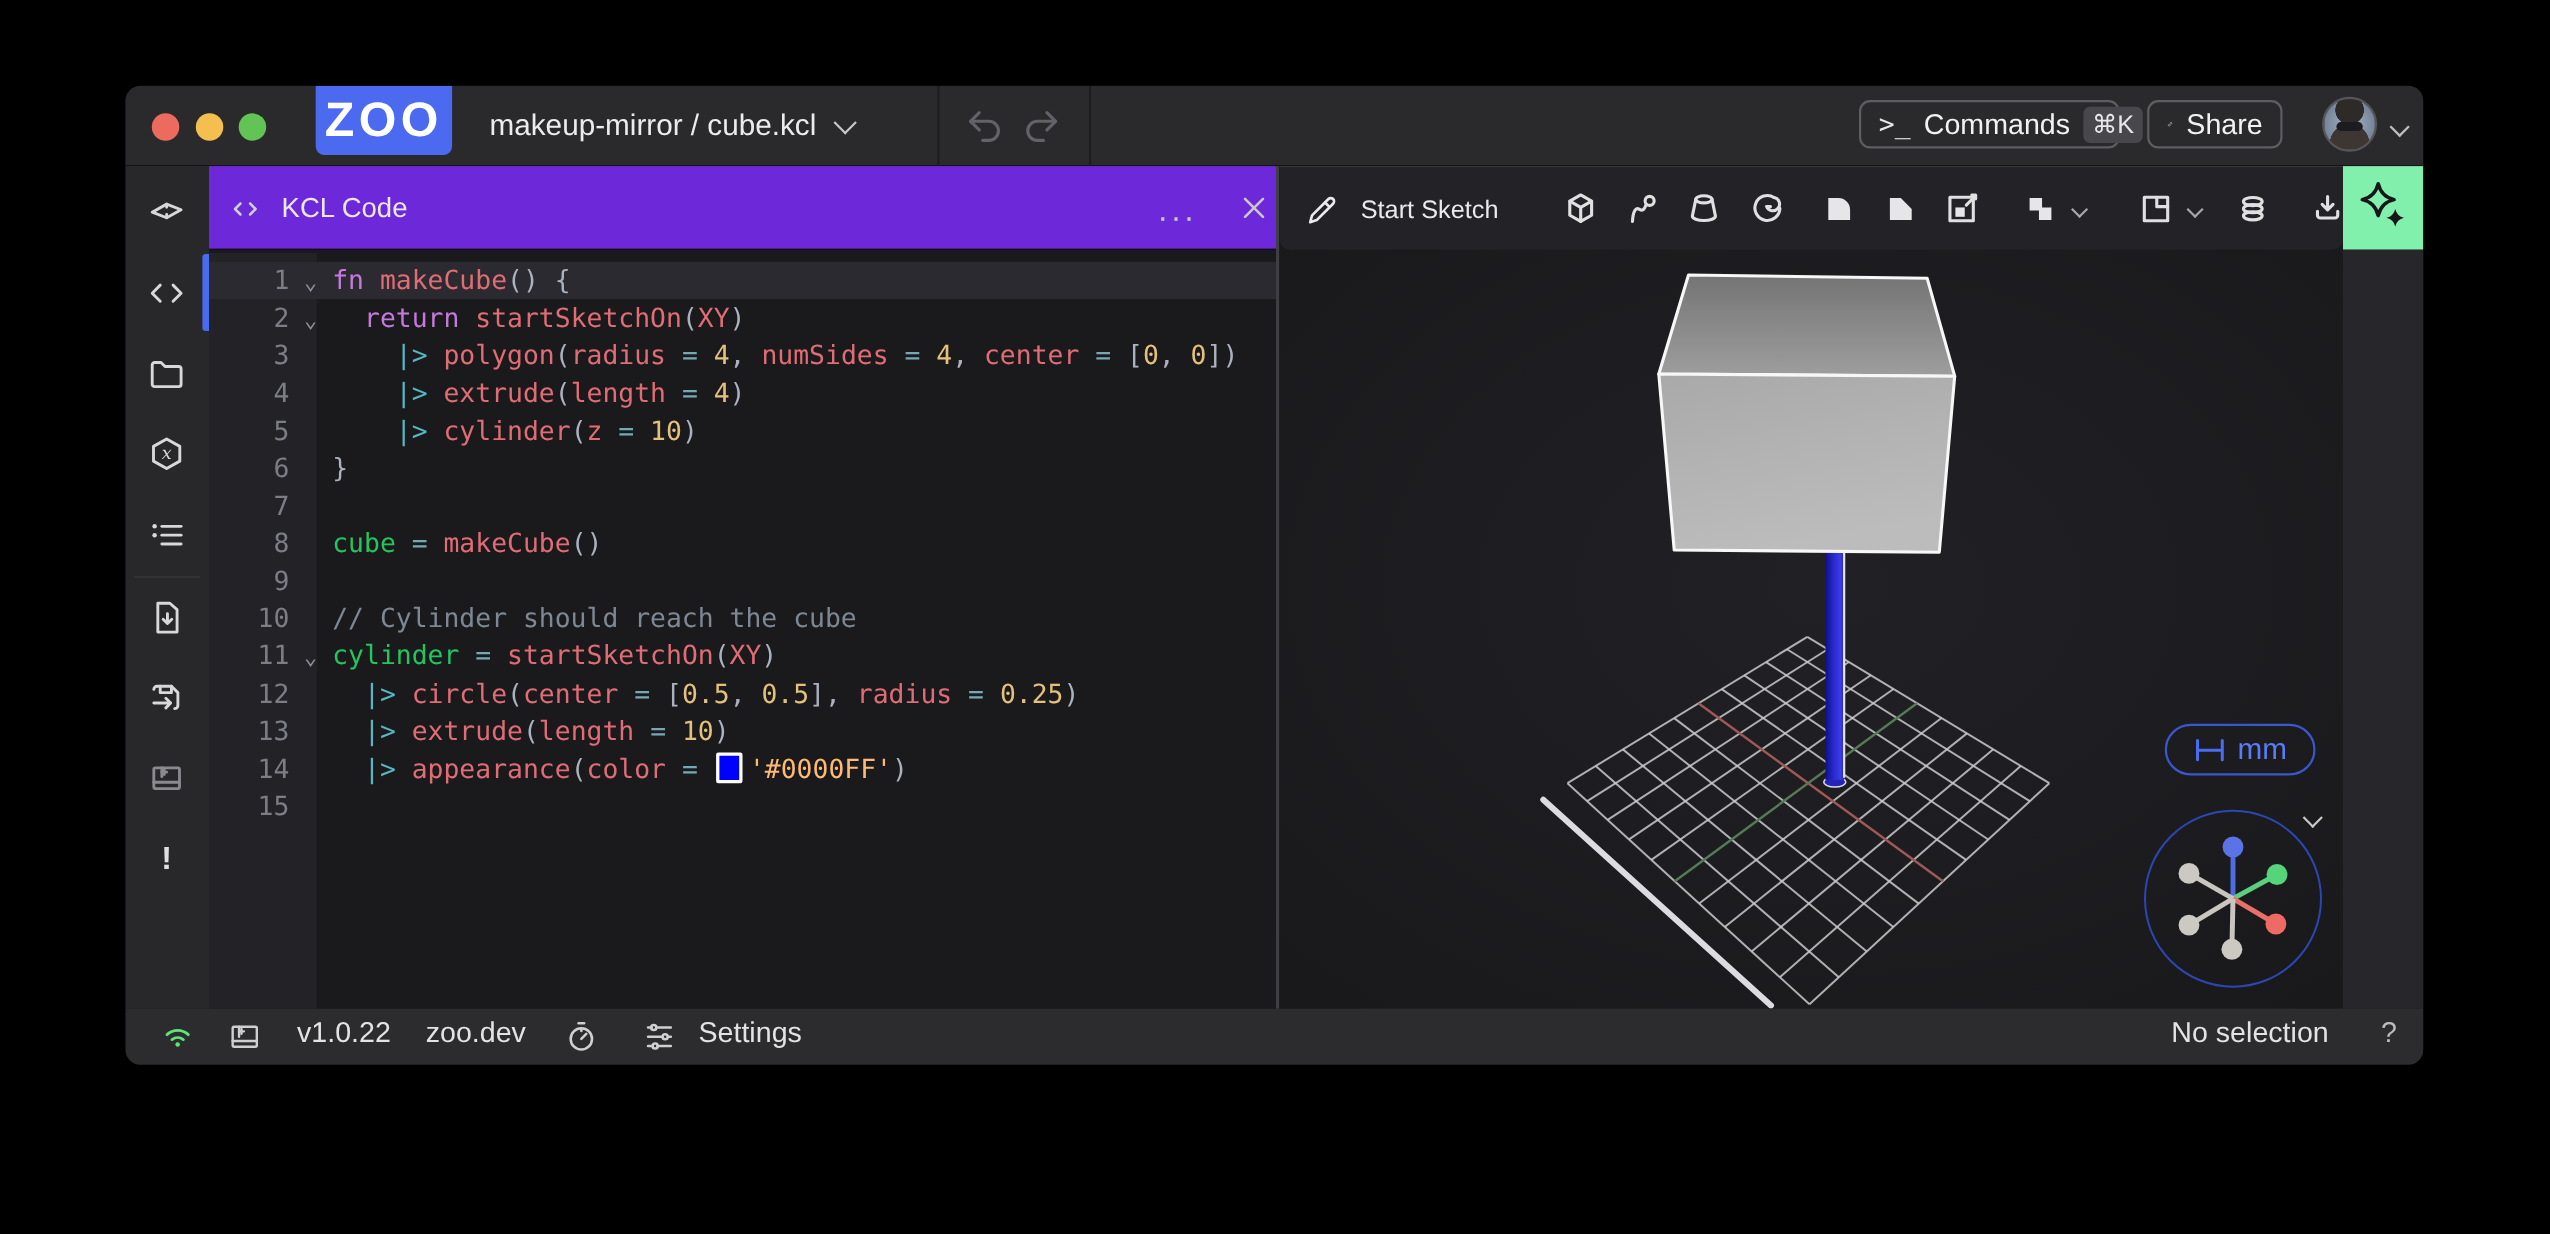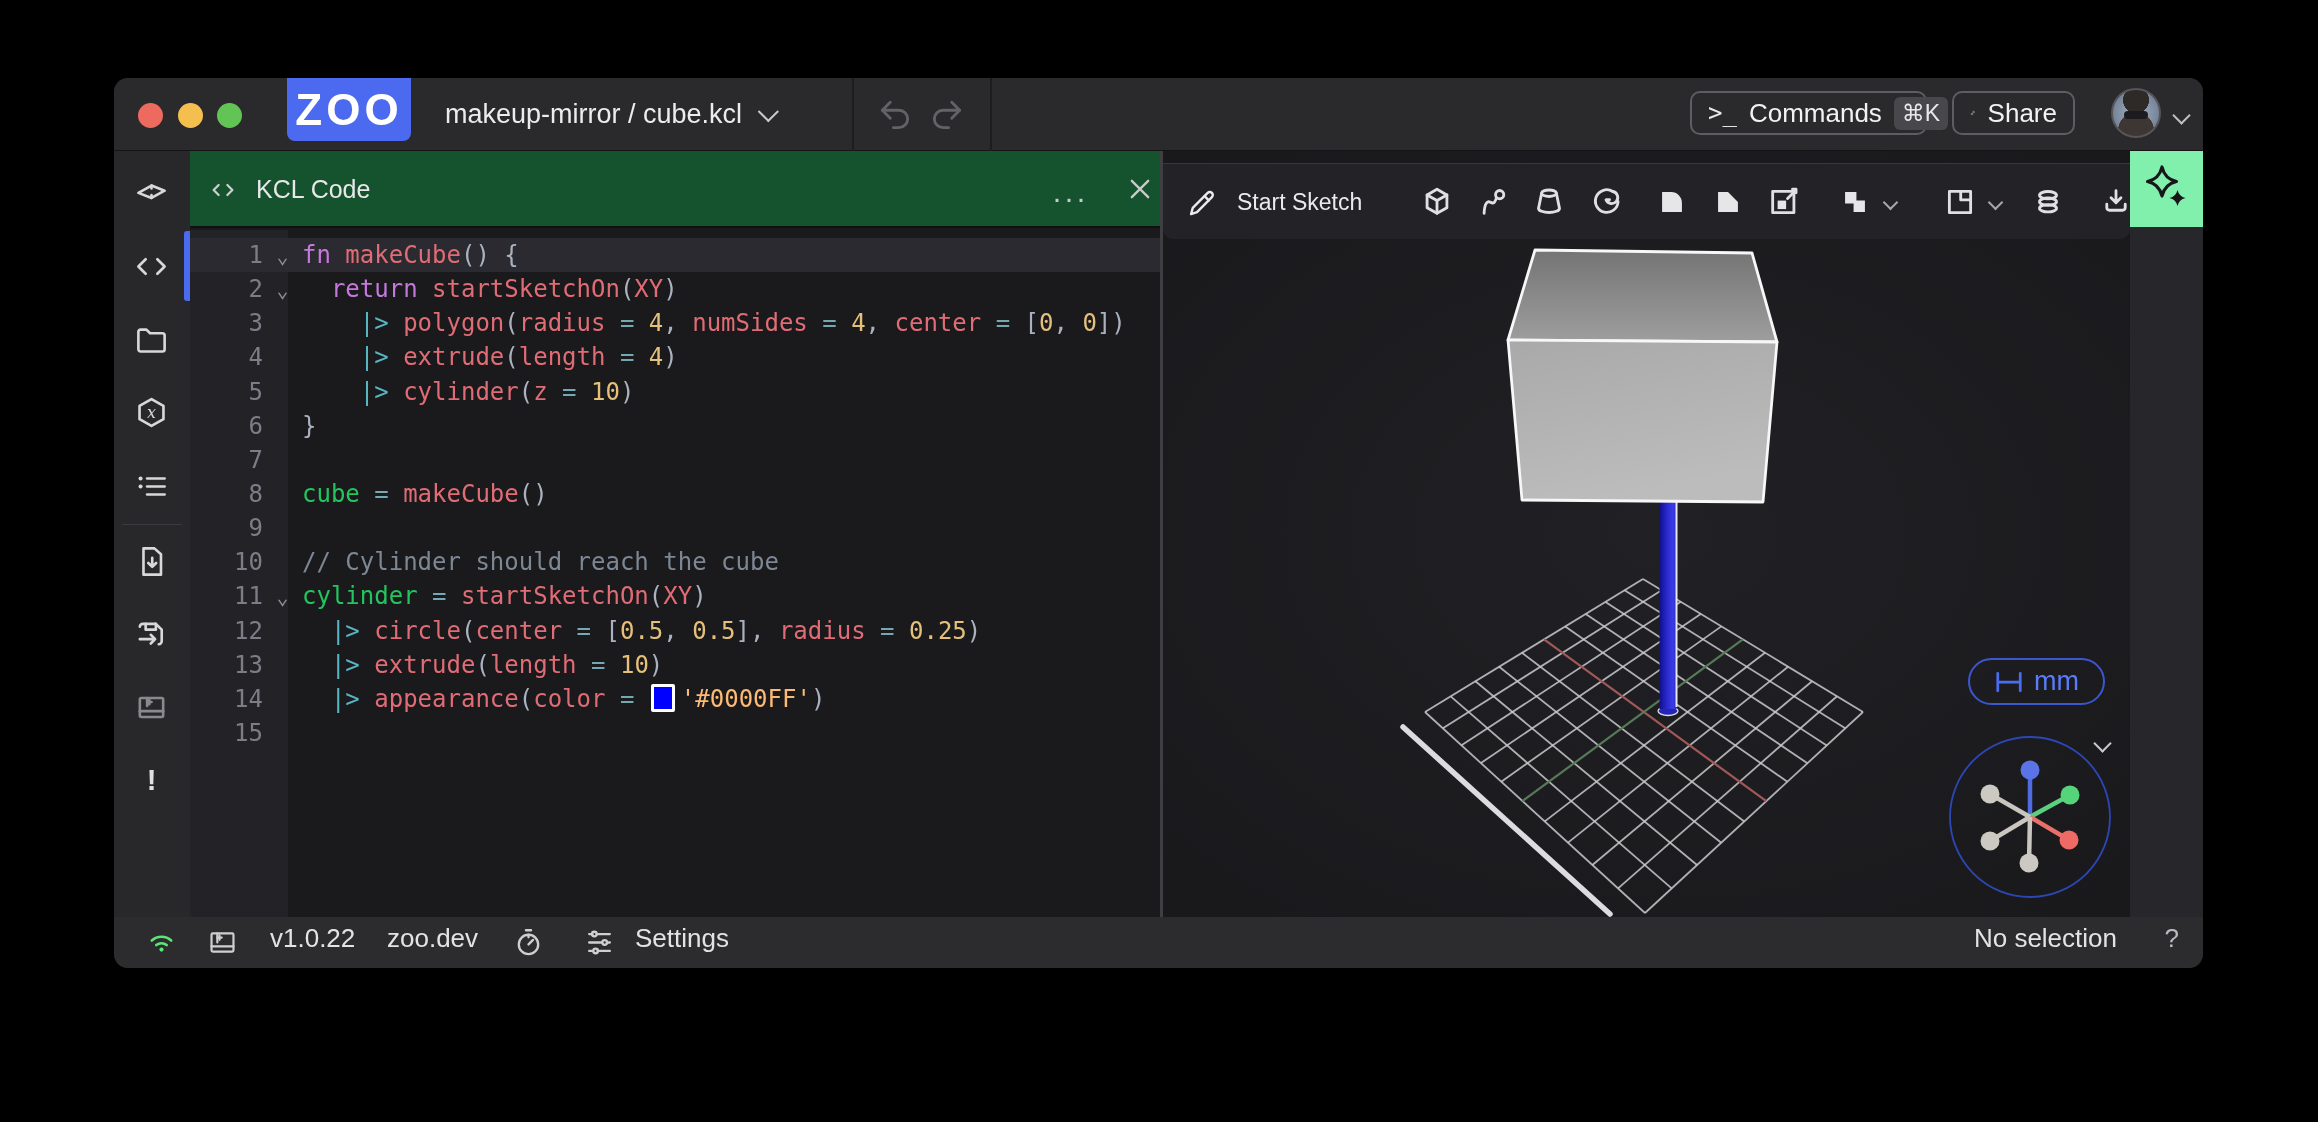--- a/index.html
+++ b/index.html
@@ -19,34 +19,34 @@
 .avatar { position:absolute; left:1997px; top:10px; width:50px; height:50px; border-radius:50%; background:radial-gradient(circle at 50% 22%, #2e2a28 0 30%, transparent 31%), radial-gradient(circle at 50% 88%, #3e3632 0 38%, transparent 39%), radial-gradient(circle at 50% 50%, #a8b4c4, #76849a 70%, #4a5464); border:2px solid #55555a; overflow:hidden; }
 .avatar::after { content:""; position:absolute; left:11px; top:21px; width:24px; height:8px; background:#1c1c20; border-radius:4px; }
 .avchev { position:absolute; left:2061px; top:31px; width:13px; height:13px; border-right:2.5px solid #bfbfc3; border-bottom:2.5px solid #bfbfc3; transform:rotate(45deg); }
 
 .main { position:absolute; left:0; top:73px; width:100%; height:766px; }
 .rail { position:absolute; left:0; top:0; width:76px; height:100%; background:#28282b; }
 .rail .ric { position:absolute; left:20px; width:35px; height:35px; }
 .rail .rdiv { position:absolute; left:8px; right:8px; top:373px; height:1px; background:#3a3a3e; }
 .actbar { position:absolute; right:0; top:80px; width:6px; height:70px; background:#4a6af0; border-radius:3px 0 0 3px; }
 .panel { position:absolute; left:76px; top:0; width:970px; height:100%; background:#1a1a1d; }
-.phdr { position:absolute; left:0; top:0; width:100%; height:77px; background:#14532d; border-bottom:2px solid #101013; }
+.phdr { position:absolute; left:0; top:0; width:100%; height:77px; background:#6d28d9; border-bottom:2px solid #101013; }
 .phdr .ptitle { position:absolute; left:66px; top:0; height:77px; display:flex; align-items:center; font-size:25px; color:#e8e8ea; }
 .codewrap { position:absolute; left:0; top:79px; width:100%; bottom:0; background:#1a1a1d; overflow:hidden; }
 .gutter { position:absolute; left:0; top:0; width:98px; height:100%; background:#232327; }
 .activeline { position:absolute; left:0; top:8px; height:34px; width:100%; background:#2a2a30; }
 .cl { position:absolute; left:0; height:34.14px; line-height:34.14px; font-family:"DejaVu Sans Mono",monospace; font-size:24px; white-space:pre; }
 .cl .ln { display:inline-block; width:73px; text-align:right; color:#7d7d87; }
 .cl .fold { display:inline-block; width:39px; text-align:center; color:#8f8f99; font-size:20px; }
 .kw{color:#c678dd;} .fn{color:#e06c75;} .id{color:#22c55e;} .num{color:#e5c07b;} .str{color:#fdba74;} .cm{color:#7d8894;} .op{color:#74a8b2;} .pu{color:#abb2bf;} .pipe{color:#56b6c2;}
 .sw { display:inline-block; width:24px; height:28px; background:#0000ff; border:3px solid #fff; border-radius:2px; vertical-align:-5px; margin:0 6px 0 2px; }
 .pdiv { position:absolute; left:1046px; top:0; width:3px; height:100%; background:#3e3e43; }
 
 .vp { position:absolute; left:1049px; top:0; width:1040px; height:100%; background:radial-gradient(ellipse 700px 500px at 48% 50%, #212125, #19191c); }
-.vtb { position:absolute; left:0; top:0; width:967px; height:76px; background:#232327; border-top:1px solid #38383c; border-radius:0 0 10px 10px;margin-top:12px; }
+.vtb { position:absolute; left:0; top:0; width:967px; height:76px; background:#232327; border-top:1px solid #38383c; border-radius:0 0 10px 10px; }
 .vtb .ti { position:absolute; top:21px; width:34px; height:34px; }
 .vtb .tchev { position:absolute; top:33px; width:11px; height:11px; border-right:2px solid #a8a8ac; border-bottom:2px solid #a8a8ac; transform:rotate(45deg); }
 .ss-label { position:absolute; left:74px; top:0; height:76px; display:flex; align-items:center; font-size:23px; color:#eaeaec; }
 .greentab { position:absolute; left:967px; top:0; width:73px; height:76px; background:#80f0ac; }
 .rrail { position:absolute; left:967px; top:76px; bottom:0; width:73px; background:#27272b; }
 .mm { position:absolute; left:805px; top:507px; width:137px; height:47px; border:2px solid #3a57cf; border-radius:24px; display:flex; align-items:center; justify-content:center; gap:10px; color:#5b7cfa; font-size:27px; }
 .vchev { position:absolute; left:933px; top:586px; width:13px; height:13px; border-right:2.5px solid #c9c9cc; border-bottom:2.5px solid #c9c9cc; transform:rotate(45deg); }
 svg.scene { position:absolute; left:0; top:0; width:1040px; height:766px; }
 .sbar { position:absolute; left:0; bottom:0; width:100%; height:51px; background:#2c2c2f; }
 .sbar .si { position:absolute; top:10px; width:31px; height:31px; }

